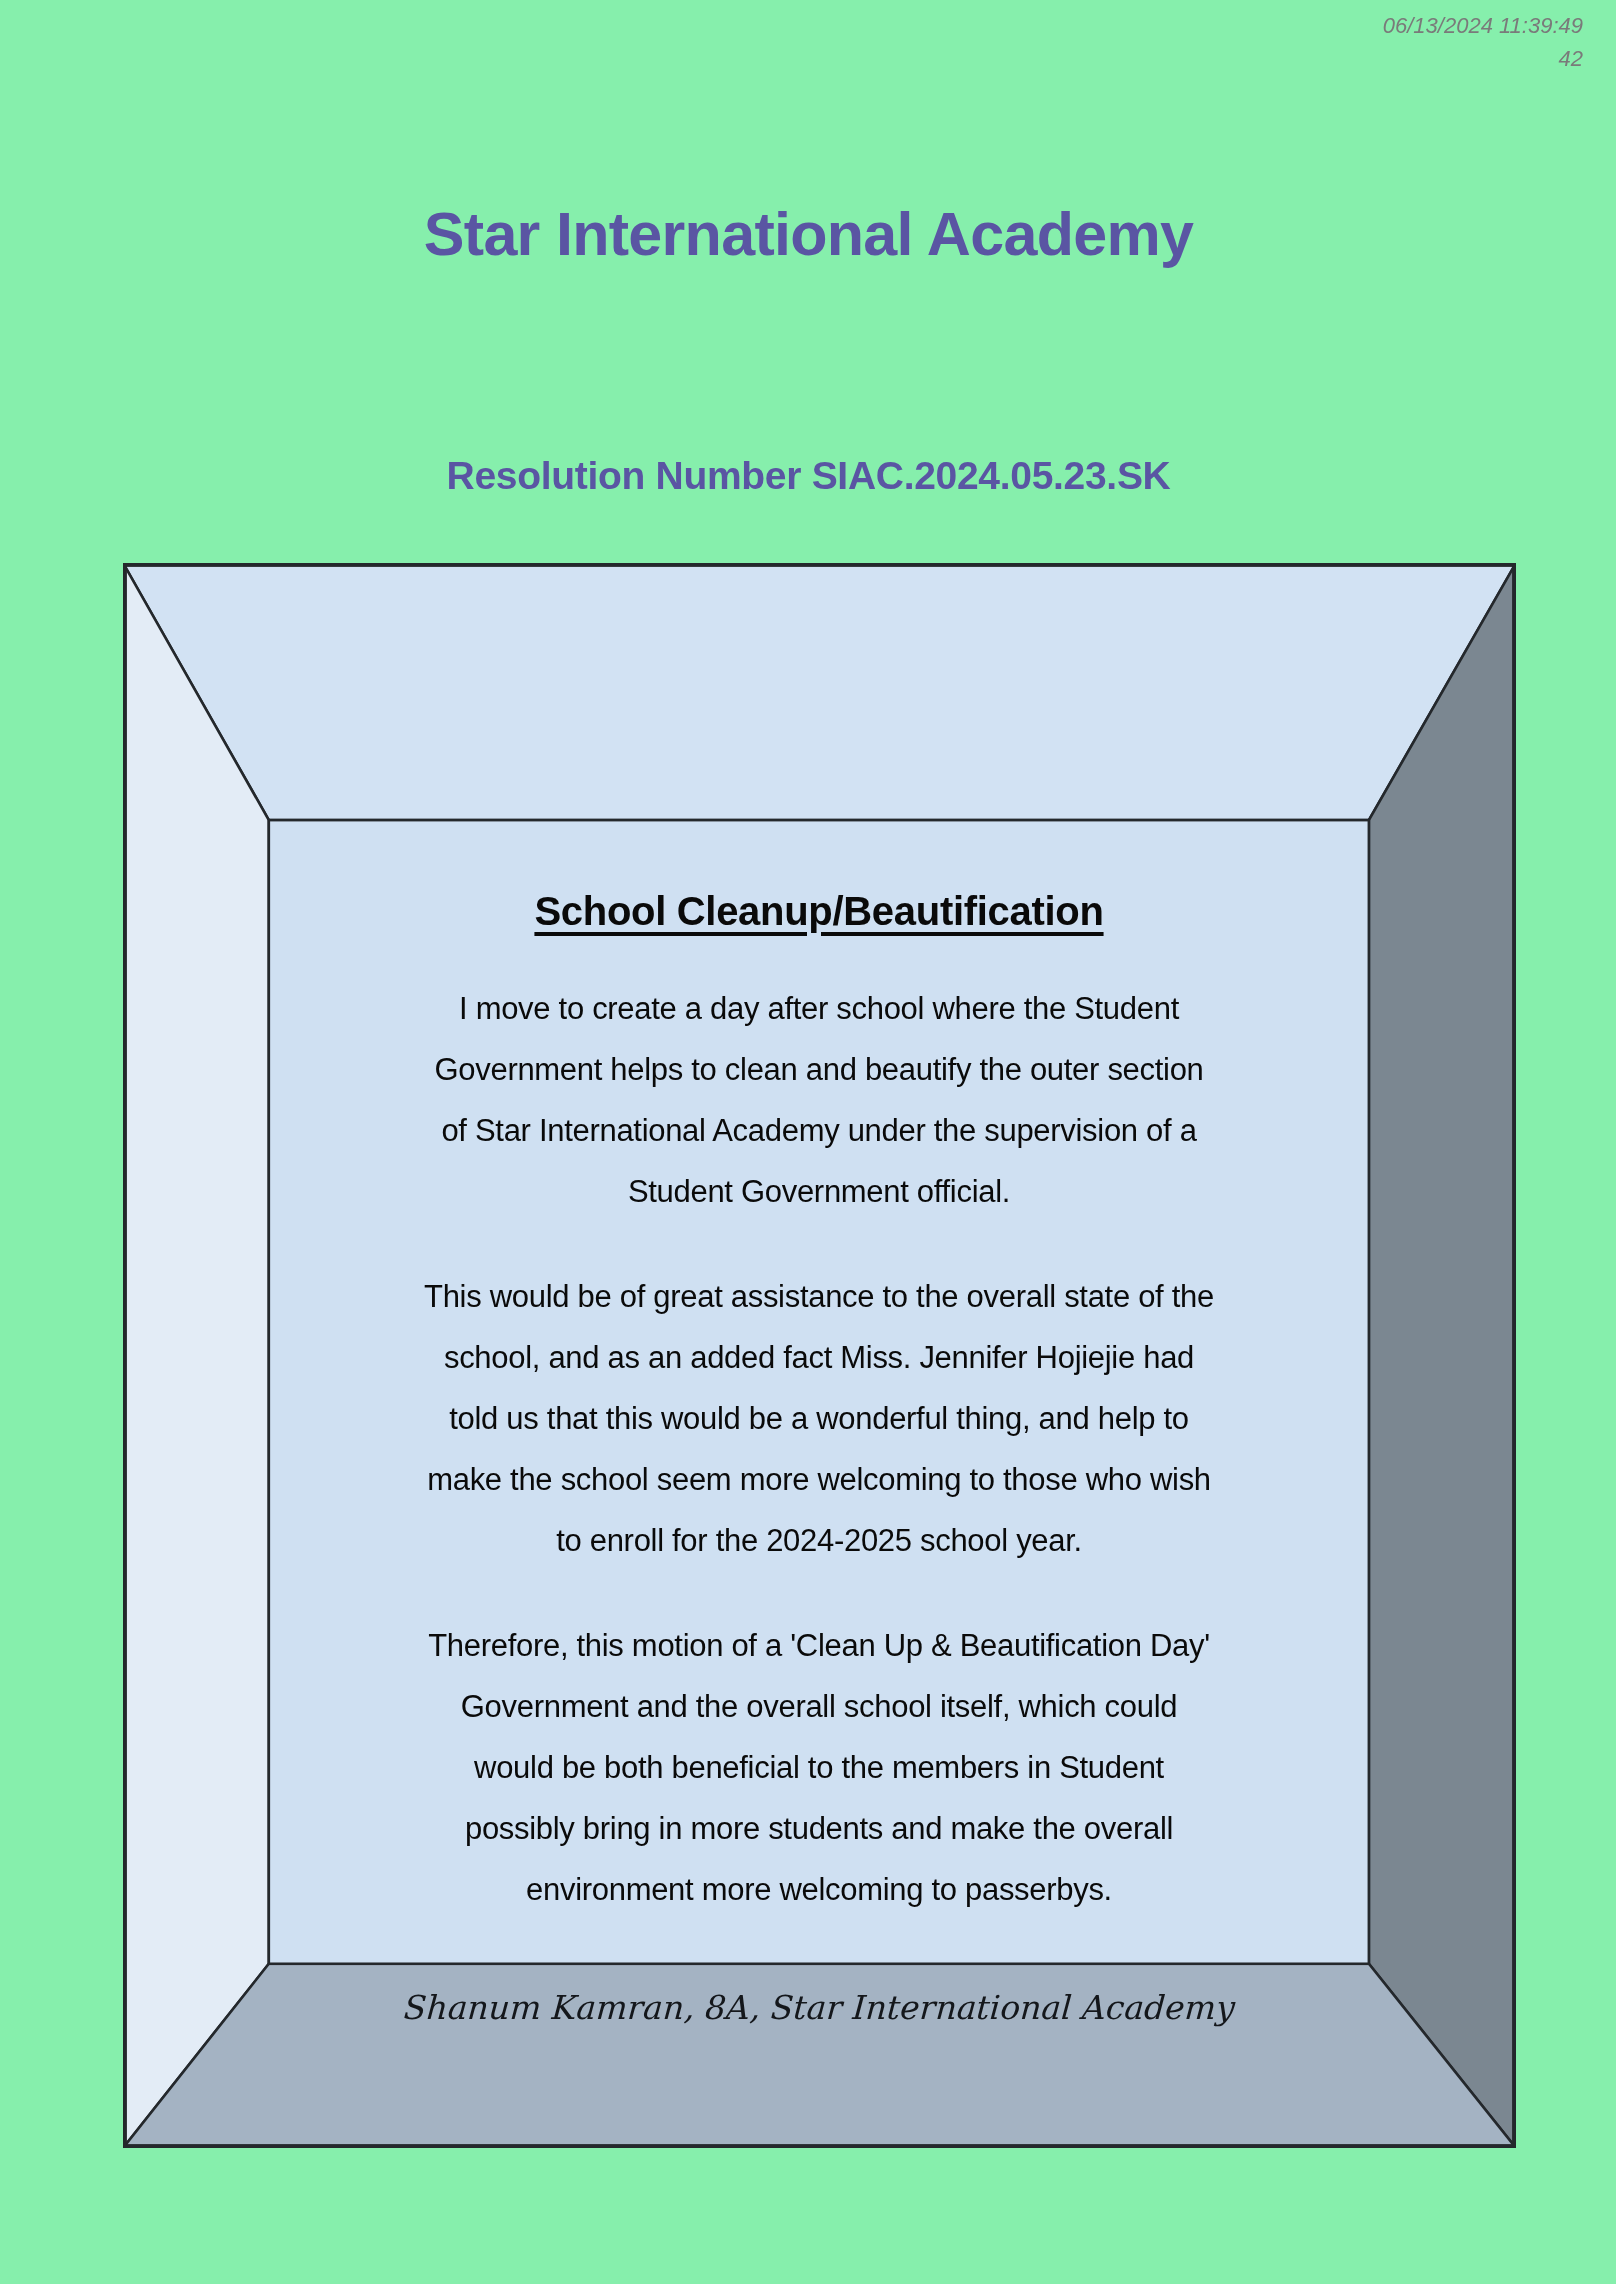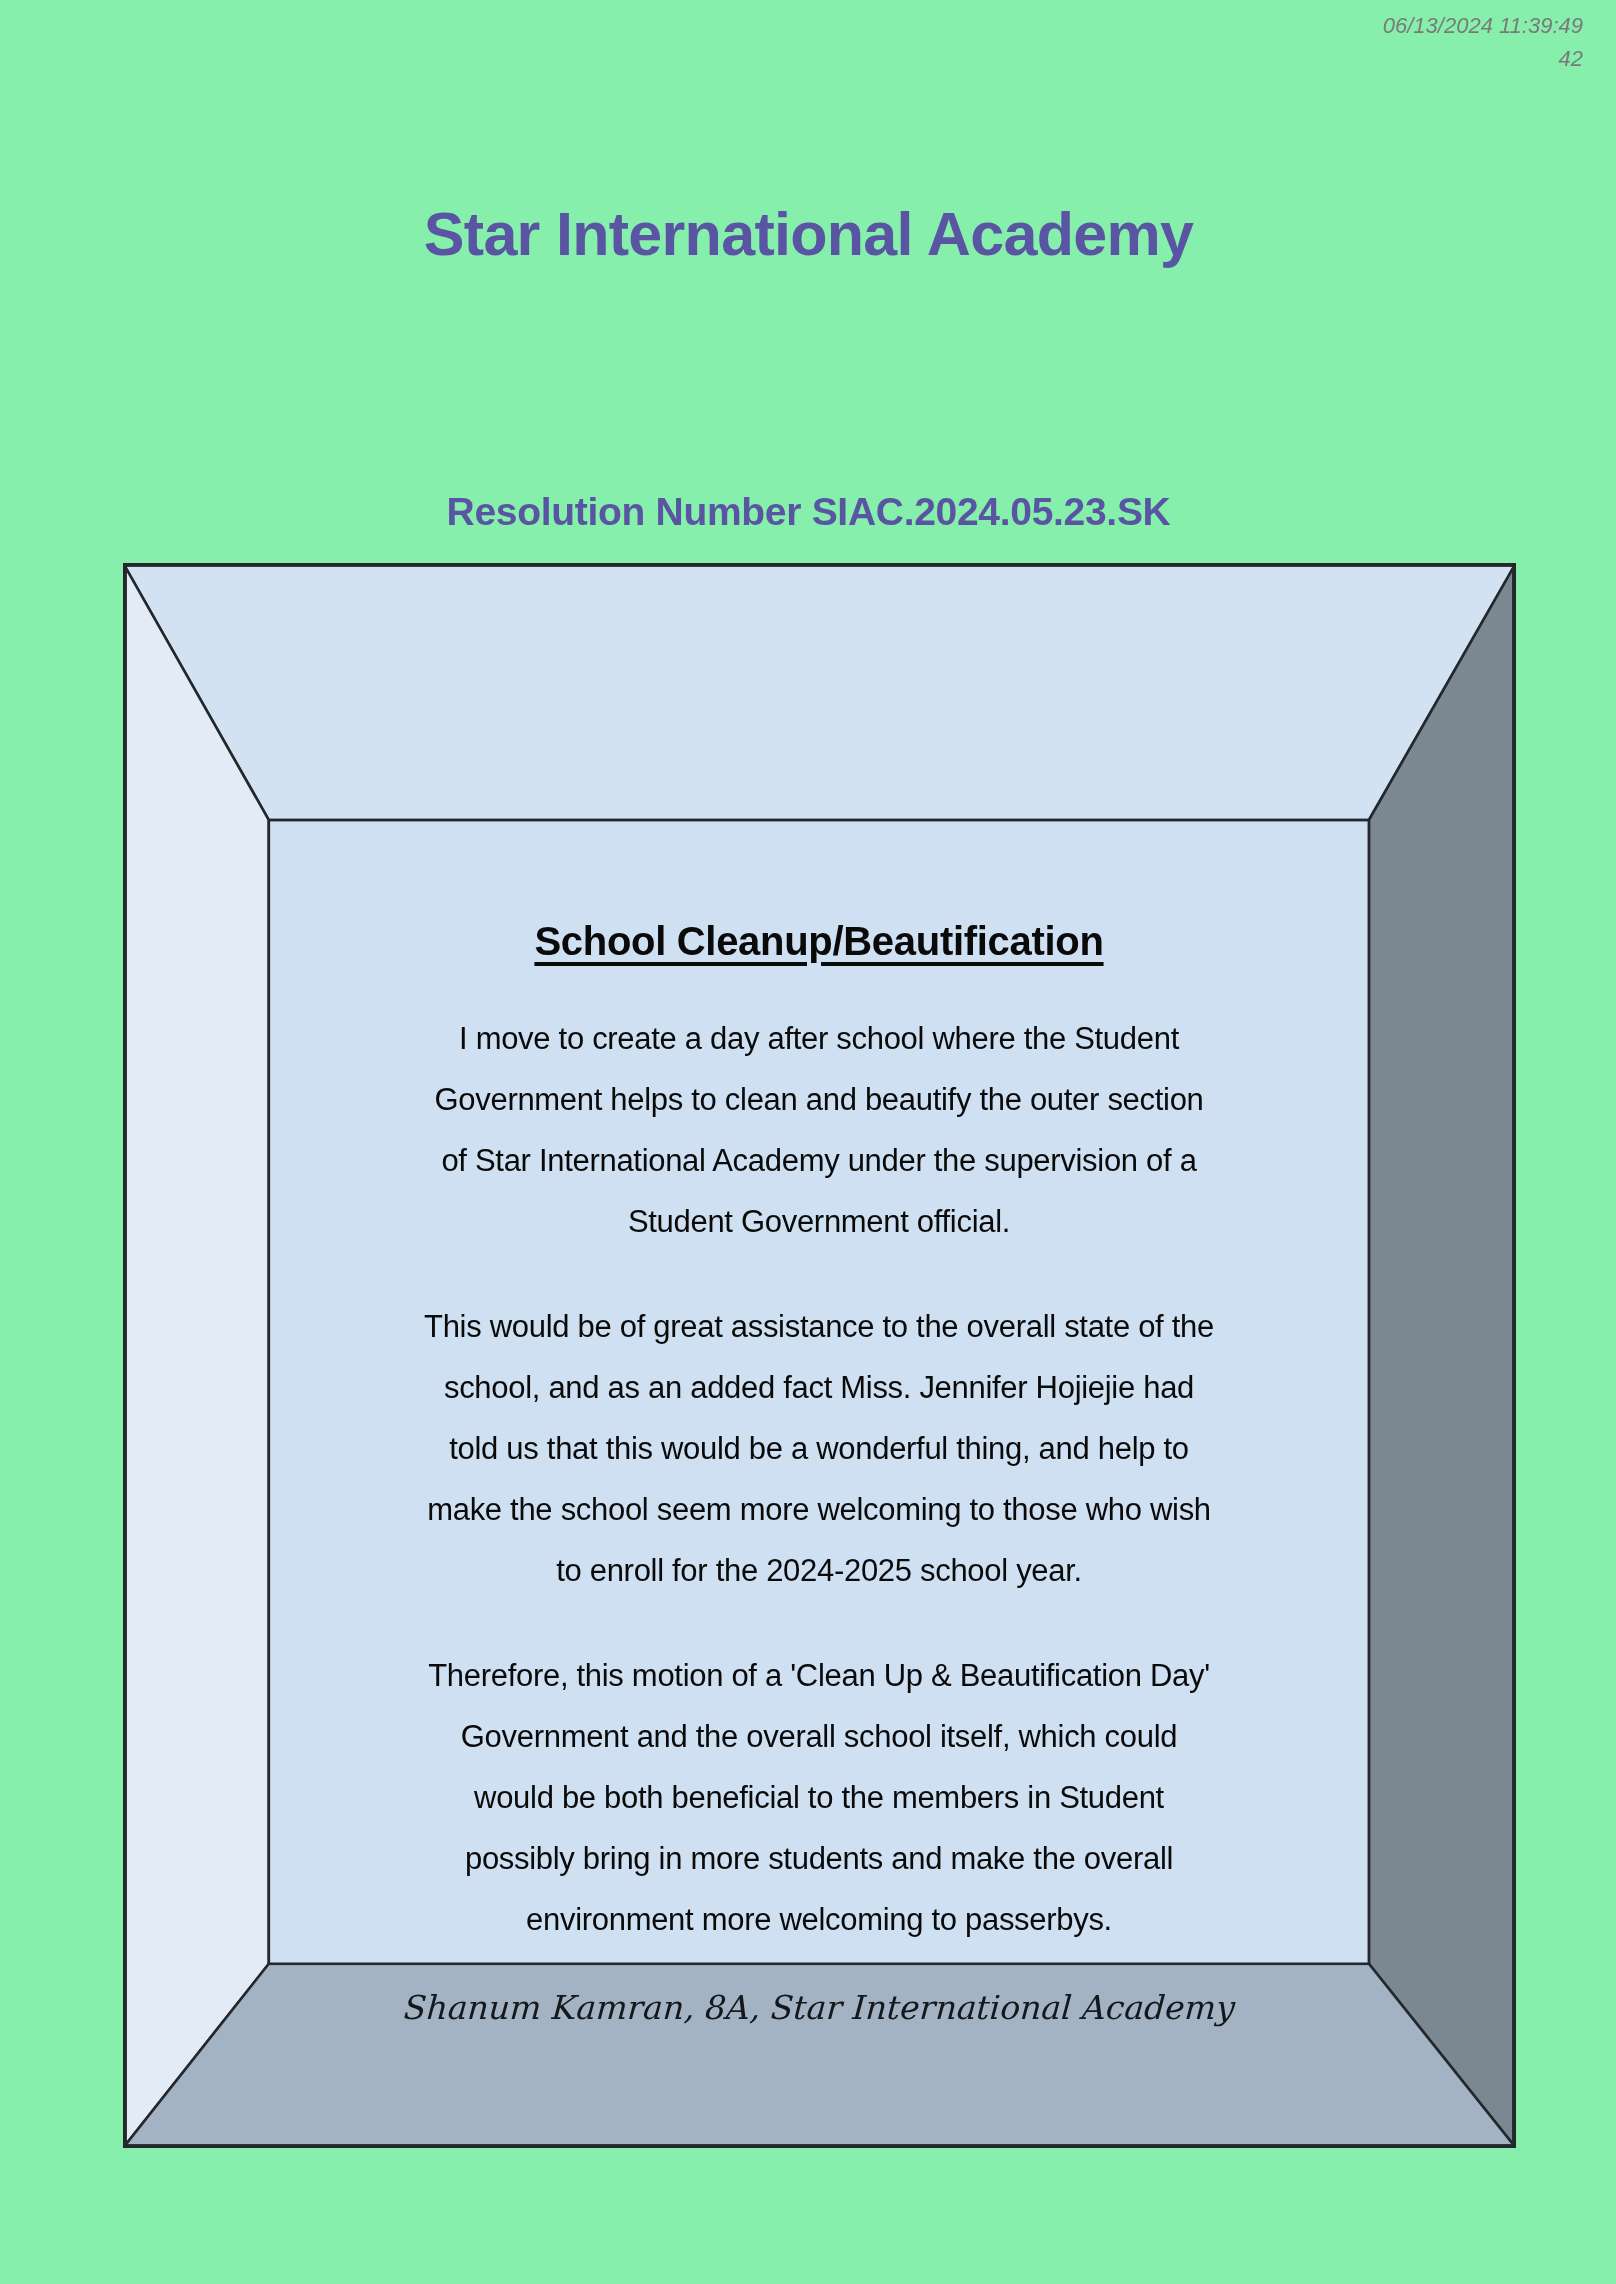--- a/index.html
+++ b/index.html
@@ -44,21 +44,20 @@
   .doc-subtitle {
     position: absolute;
     top: 454px;
     left: 0;
     width: 100%;
     text-align: center;
     color: #5a55a3;
     font-size: 39px;
     font-weight: bold;
     letter-spacing: -0.3px;
-    margin-top: 36px;
   }
 
   
   .frame {
     position: absolute;
     left: 123px;
     top: 563px;
     width: 1393px;
     height: 1585px;
   }
@@ -72,21 +71,21 @@
   }
 
   
   .panel-content {
     position: absolute;
     left: 146px;
     top: 257px;
     width: 1100px;
     height: 1264px;
     box-sizing: border-box;
-    padding-top: 98px;
+    padding-top: 68px;
     text-align: center;
     color: #0a0a0a;
   }
   .panel-heading {
     font-size: 40px;
     font-weight: bold;
     line-height: 46px;
     text-decoration: underline;
     text-underline-offset: 6.5px;
     letter-spacing: -0.3px;

